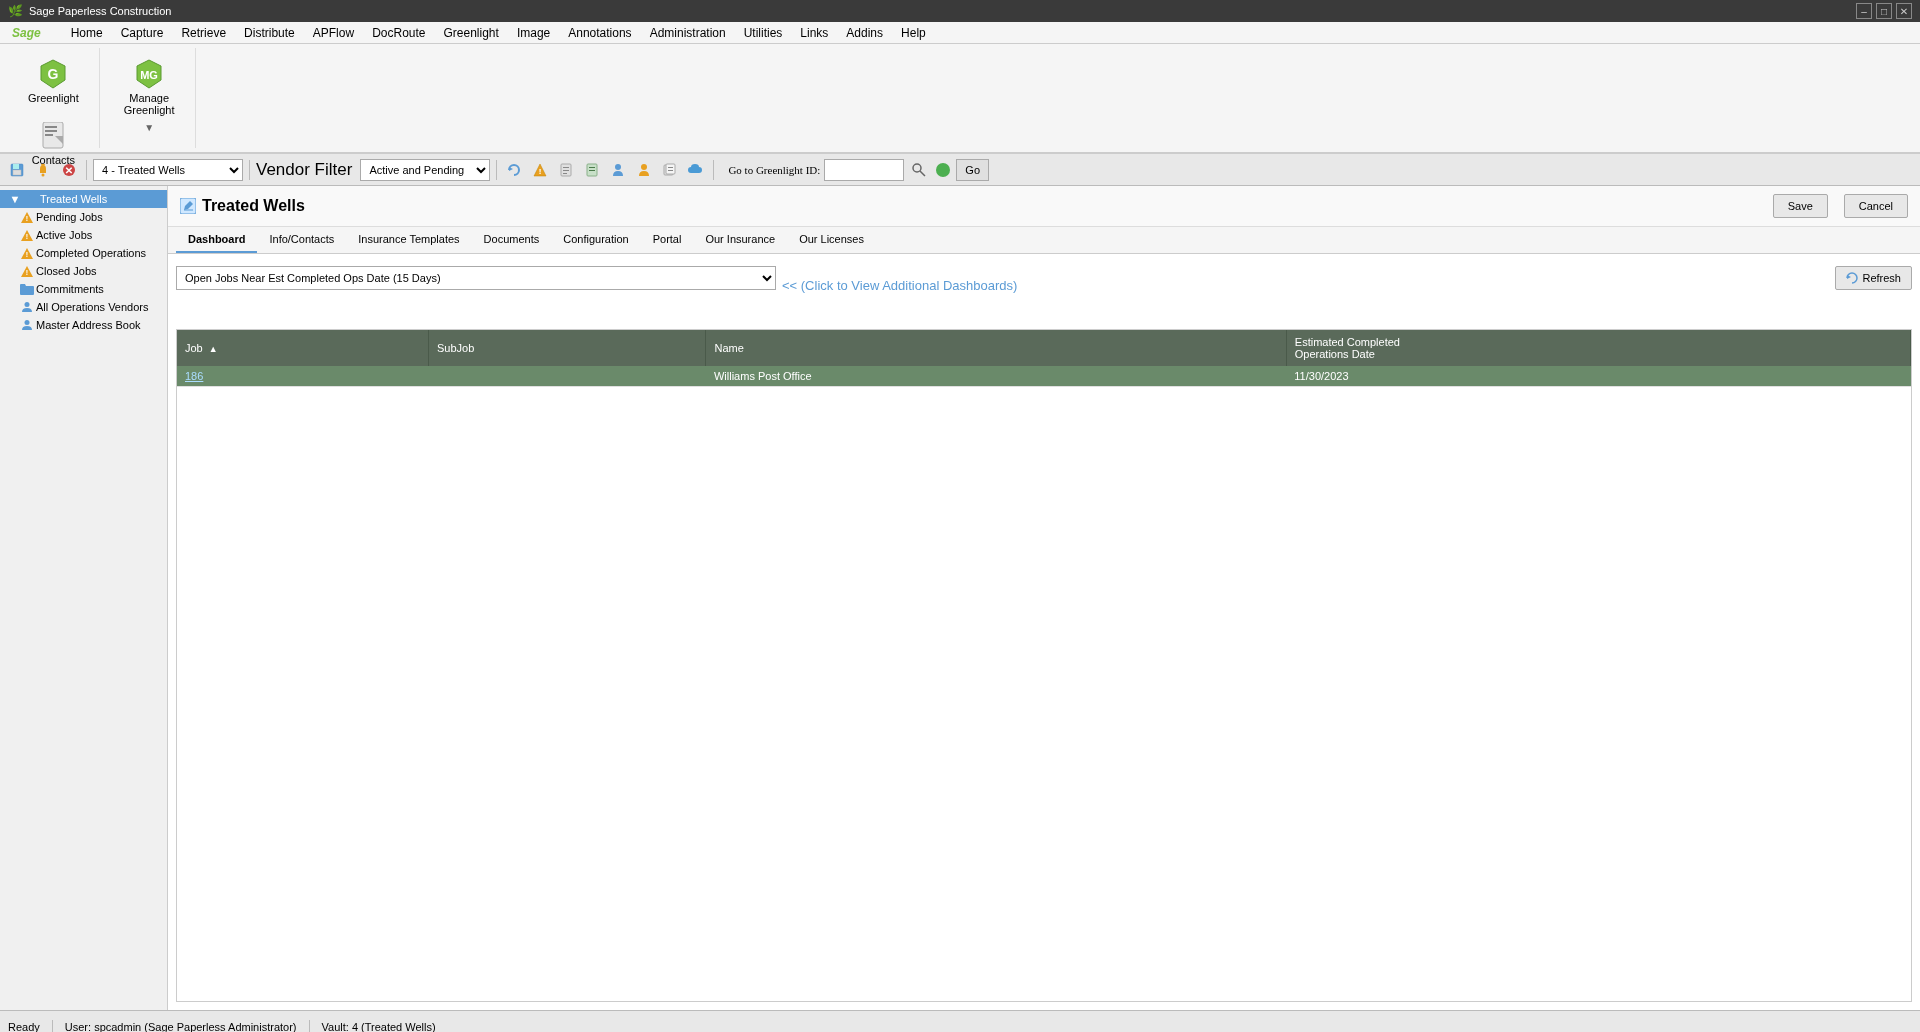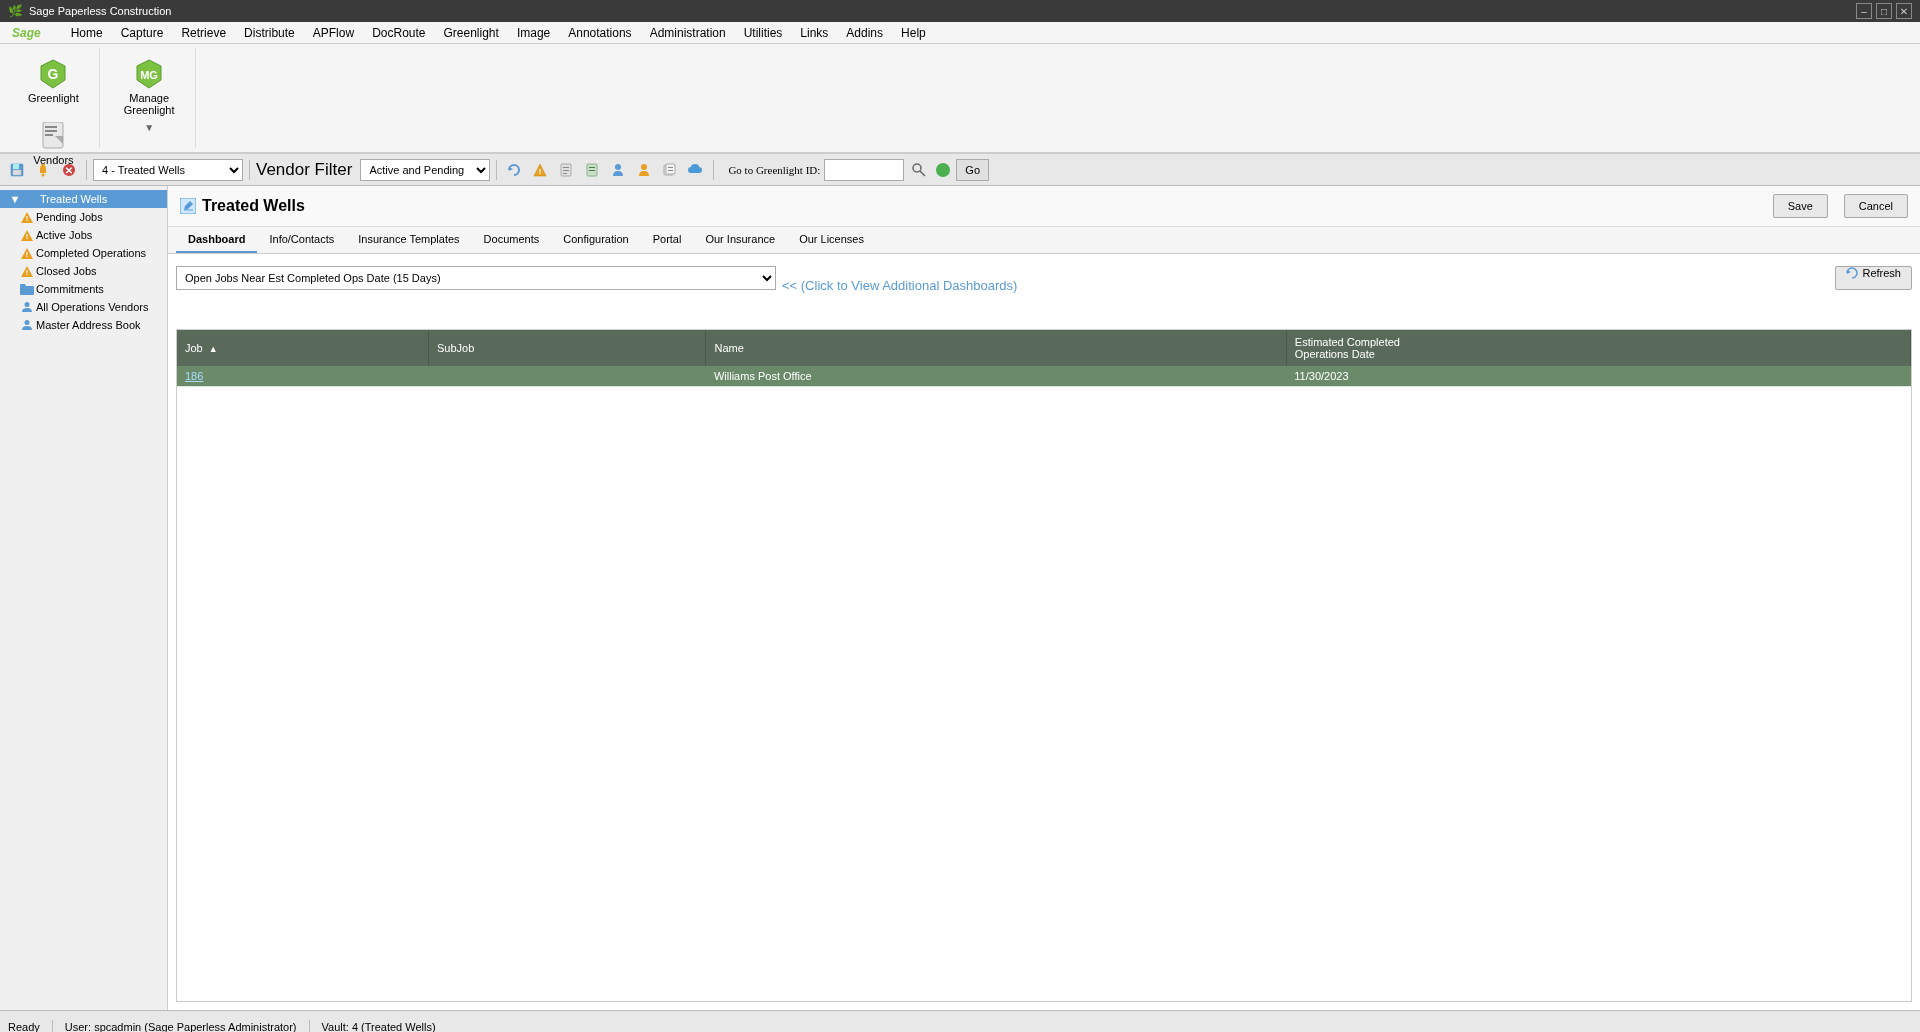--- a/index.html
+++ b/index.html
@@ -61,21 +61,21 @@
     
     #tabs { display: flex; border-bottom: 1px solid #ccc; background: #f5f5f5; padding: 0 8px; }
     .tab { padding: 6px 12px; cursor: pointer; font-size: 11px; border-bottom: 2px solid transparent; }
     .tab.active { border-bottom: 2px solid #5b9bd5; font-weight: bold; }
 
     
     #dashboard { padding: 8px; flex: 1; display: flex; flex-direction: column; gap: 28px; }
     .dashboard-controls { display: flex; align-items: center; gap: 6px; margin-bottom: 8px; }
     .dashboard-select { height: 24px; border: 1px solid #aaa; background: white; font-size: 11px; flex: 1; max-width: 600px; padding: 0 4px; }
     .dashboard-link { color: #5b9bd5; font-size: 13px; cursor: pointer; text-decoration: none; margin-top: 16px; }
-    .refresh-btn { height: 24px; padding: 0 10px; border: 1px solid #aaa; background: #e8e8e8; cursor: pointer; font-size: 11px; display: flex; align-items: flex-start; gap: 4px; margin-left: auto; border-radius: 2px; }
+    .refresh-btn { height: 24px; padding: 0 10px; border: 1px solid #aaa; background: #e8e8e8; cursor: pointer; font-size: 11px; display: flex; align-items: center; gap: 4px; margin-left: auto; border-radius: 2px; }
 
     
     .data-table { width: 100%; border-collapse: collapse; font-size: 11px; }
     .data-table thead { background: #5a6a5a; color: white; }
     .data-table thead th { padding: 6px 8px; text-align: left; font-weight: normal; border-right: 1px solid #4a5a4a; }
     .data-table tbody tr:nth-child(even) { background: #f5f5f5; }
     .data-table tbody tr.highlighted { background: #6a8a6a; color: white; }
     .data-table tbody td { padding: 4px 8px; border-bottom: 1px solid #e0e0e0; }
     .data-table a { color: #5b9bd5; text-decoration: underline; cursor: pointer; }
     .data-table tbody tr.highlighted a { color: #aaddff; }
@@ -140,21 +140,21 @@
     <div class="ribbon-btn" style="margin-top:8px;">
       <div class="icon">
         <svg width="24" height="28" viewBox="0 0 24 28">
           <rect x="2" y="0" width="20" height="26" rx="2" fill="#e8e8e8" stroke="#aaa" stroke-width="1"></rect>
           <rect x="4" y="4" width="12" height="2" fill="#888"></rect>
           <rect x="4" y="8" width="12" height="2" fill="#888"></rect>
           <rect x="4" y="12" width="8" height="2" fill="#888"></rect>
           <polygon points="14,14 22,14 22,22" fill="#aaa"></polygon>
         </svg>
       </div>
-      <span class="label">Vendors</span>
+      <span class="label">Contacts</span>
     </div>
   </div>
   <div class="ribbon-group">
 
     <div class="ribbon-btn">
       <div class="icon">
         <svg width="32" height="32" viewBox="0 0 32 32">
           <polygon points="16,2 28,8 28,22 16,30 4,22 4,8" fill="#7dc142" stroke="#5a9a30" stroke-width="1"></polygon>
           <text x="16" y="21" text-anchor="middle" fill="white" font-size="11" font-weight="bold">MG</text>
         </svg>

